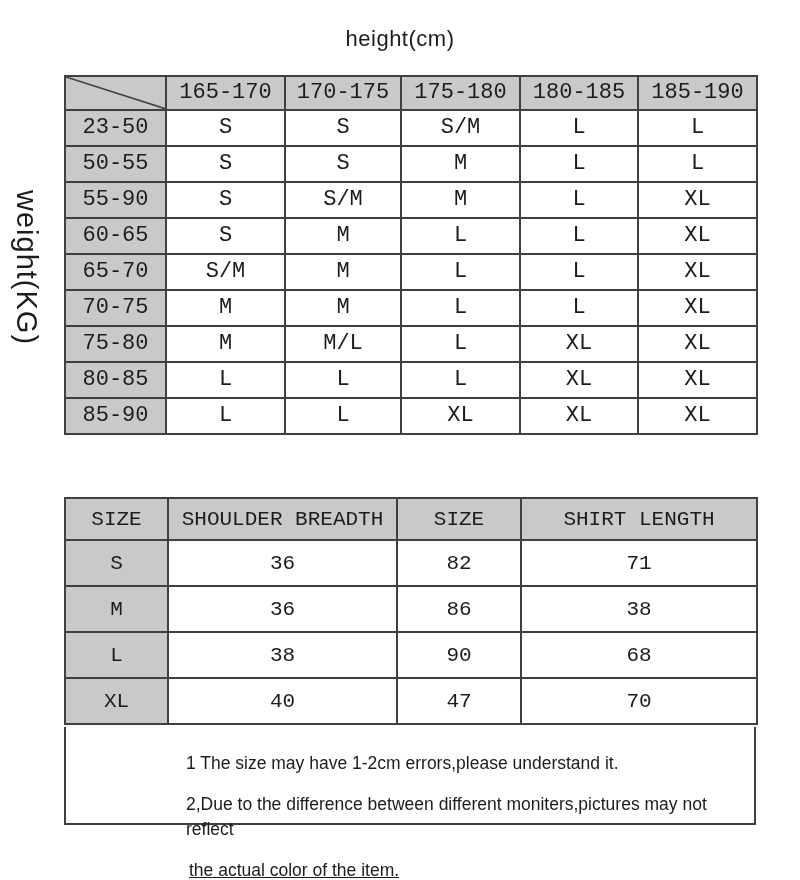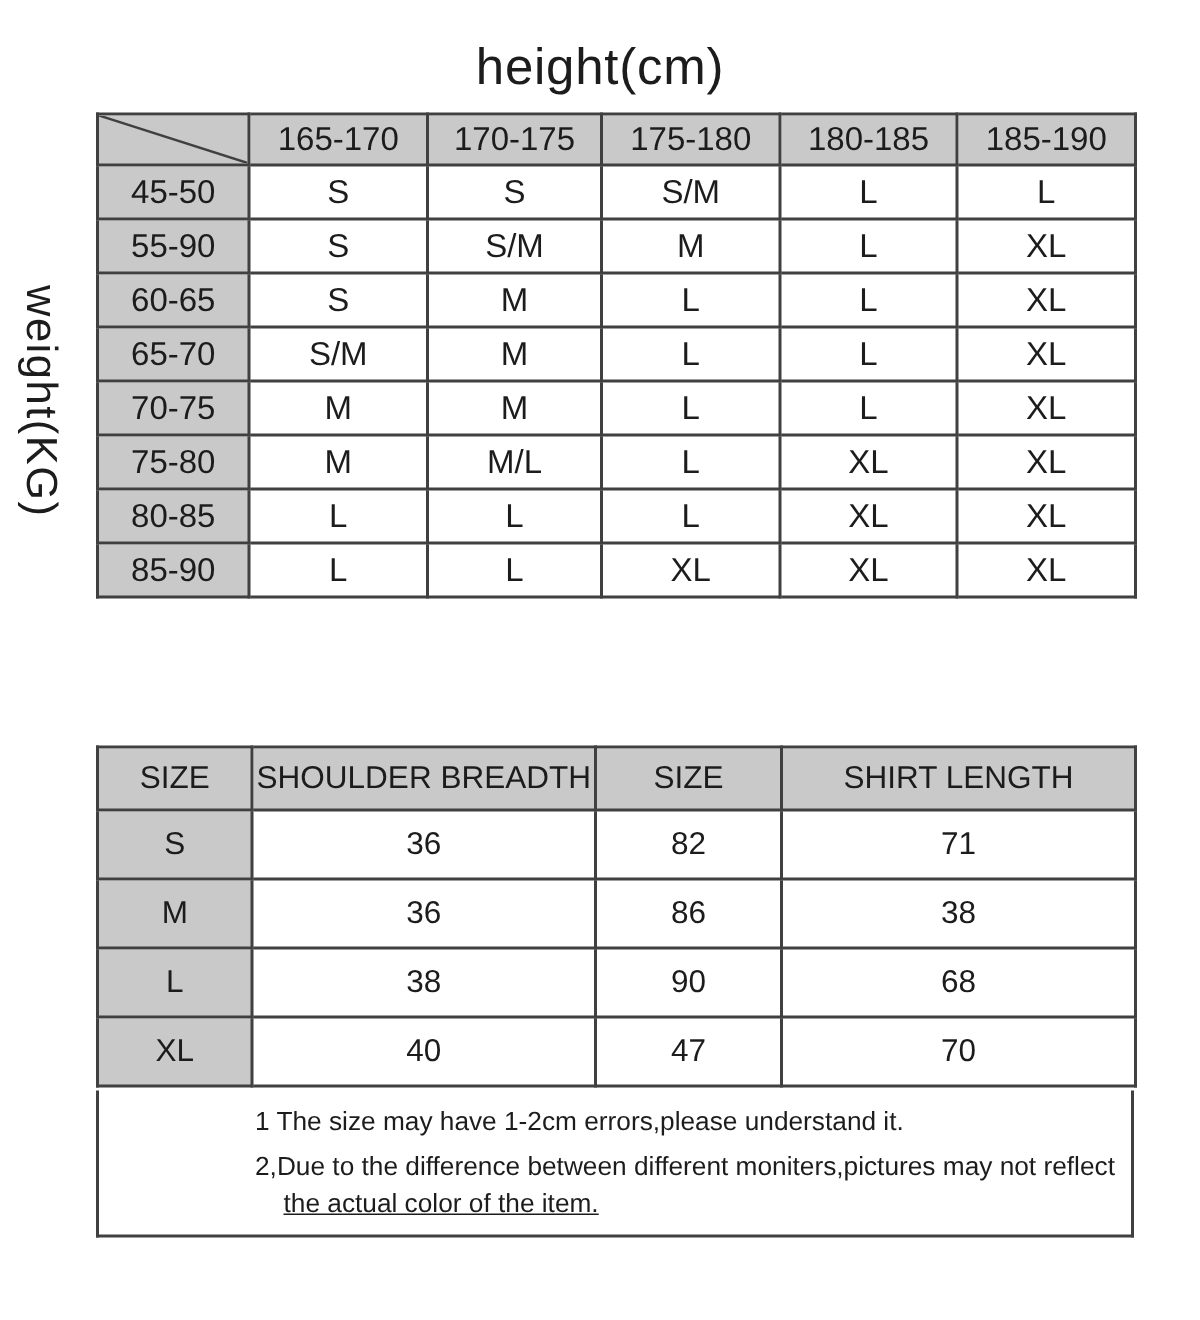--- a/index.html
+++ b/index.html
@@ -3,46 +3,46 @@
 <meta charset="utf-8">
 <style>
   * { margin:0; padding:0; box-sizing:border-box; }
   html,body { background:#ffffff; }
   .canvas {
     position:relative; width:800px; height:880px; background:#ffffff;
     font-family:"Liberation Sans", sans-serif; color:#1c1c1c; overflow:hidden;
   }
   .chart-title {
     position:absolute; top:26px; left:0; width:800px; text-align:center;
-    font-size:34px; font-weight:400; letter-spacing:0.5px;
+    font-size:22px; font-weight:400; letter-spacing:0.5px;
   }
   .weight-label {
     position:absolute; top:190px; left:10px; writing-mode:vertical-rl;
     font-size:29px; font-weight:400; letter-spacing:1px;
   }
-  table { position:absolute; border-collapse:collapse; table-layout:fixed; background:#ffffff; }
+  table { position:absolute; border-collapse:collapse; table-layout:fixed; background:#ffffff;font-family:Liberation Mono, monospace; }
   th, td {
     border:2px solid #404040; text-align:center; vertical-align:middle;
     font-weight:400; overflow:hidden; white-space:nowrap;
   }
   .t1 { left:64px; top:75px; width:692px; font-size:22px; }
   .t1 thead tr { height:32px; }
   .t1 tbody tr { height:36px; }
   .t2 { left:64px; top:497px; width:692px; font-size:21px; }
   .t2 thead tr { height:42px;margin-top:20px; }
   .t2 tbody tr { height:46px; }
   .gray { background:#c9c9c9; }
   .diag { padding:0; }
   .diag svg { display:block; width:100%; height:100%; }
   .notes {
     position:absolute; left:64px; top:727px; width:692px; height:98px;
     border:2px solid #404040; border-top:0;
     padding:8px 10px 0 104px; font-size:17.5px; line-height:25px;
   }
-  .notes p { margin:0; }
+  .notes p { margin:16px; }
   .notes .n2 { margin-top:5px; }
   .notes .n3 { margin-left:19px;text-decoration:underline; }
 </style>
 </head>
 <body>
 
 <div class="canvas">
 
   <div class="chart-title">height(cm)</div>
 
@@ -66,24 +66,32 @@
         </th>
       <th class="gray">165-170</th>
           <th class="gray">170-175</th>
           <th class="gray">175-180</th>
           <th class="gray">180-185</th>
           <th class="gray">185-190</th>
         </tr>
     </thead>
     <tbody id="t1-body">
         <tr>
-          <th class="gray">45-50</th>
+          <th class="gray">23-50</th>
           <td>S</td>
           <td>S</td>
           <td>S/M</td>
+          <td>L</td>
+          <td>L</td>
+        </tr>
+        <tr>
+          <th class="gray">50-55</th>
+          <td>S</td>
+          <td>S</td>
+          <td>M</td>
           <td>L</td>
           <td>L</td>
         </tr>
         <tr>
           <th class="gray">55-90</th>
           <td>S</td>
           <td>S/M</td>
           <td>M</td>
           <td>L</td>
           <td>XL</td>

